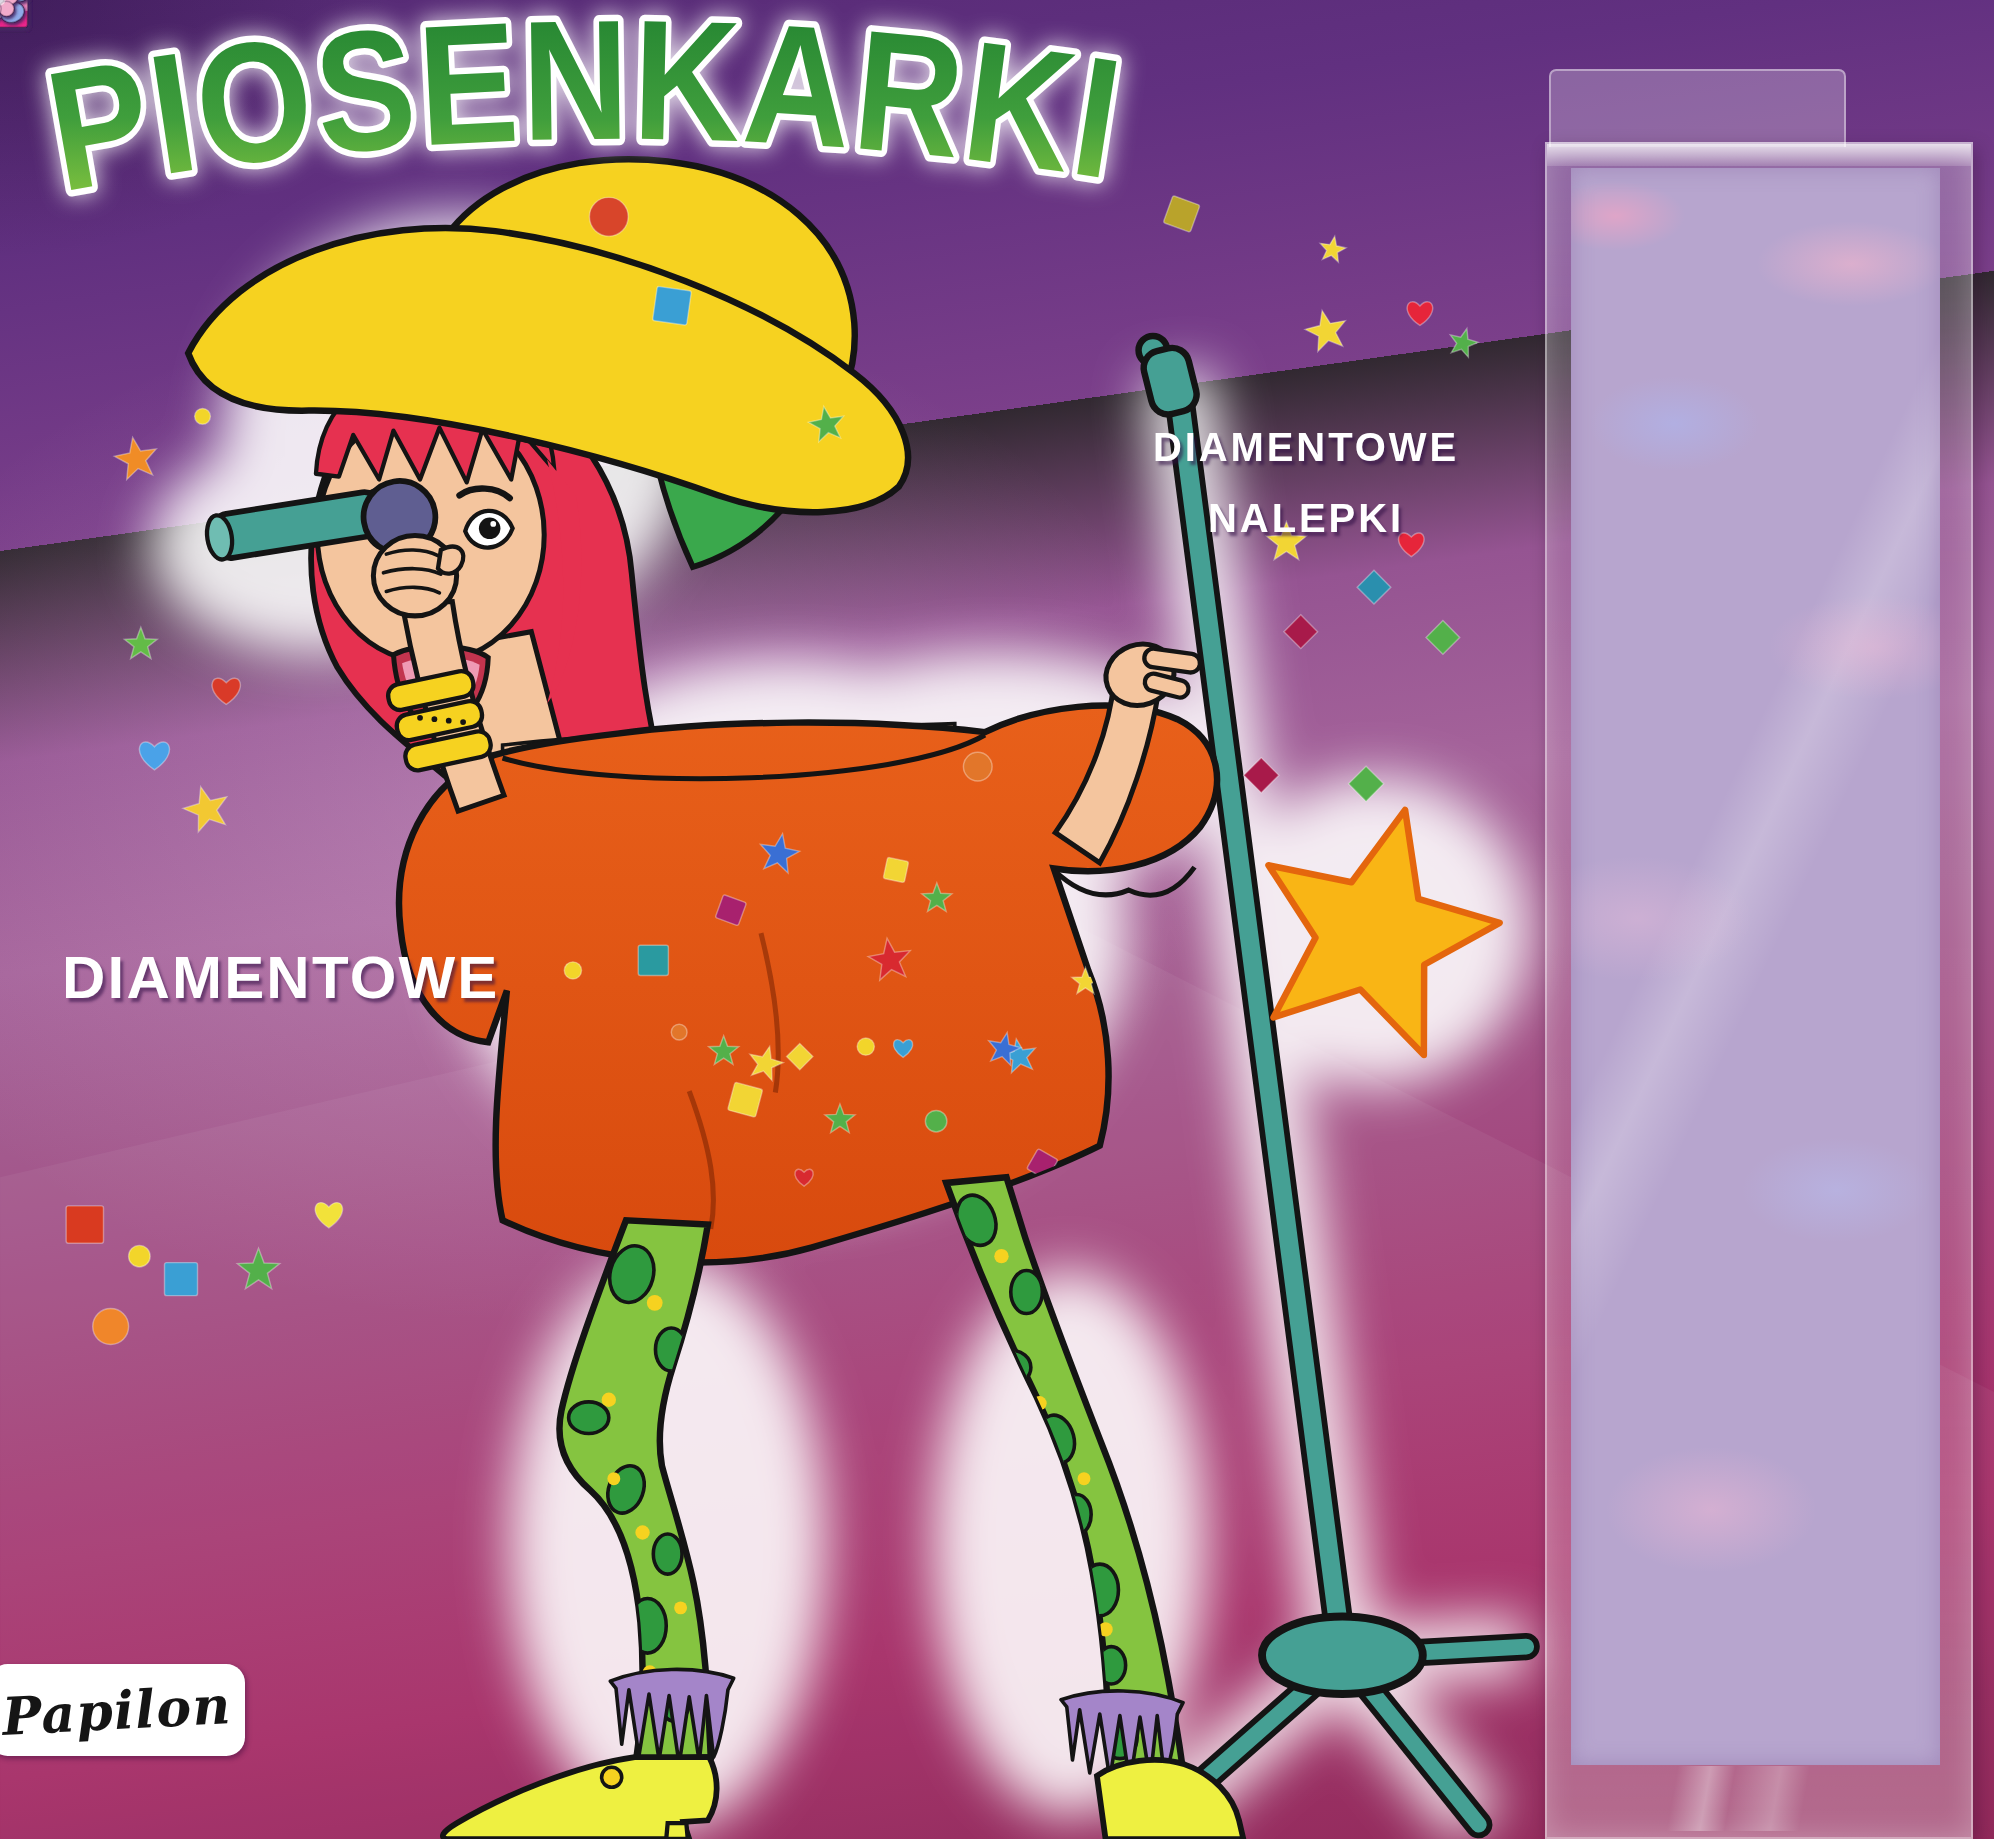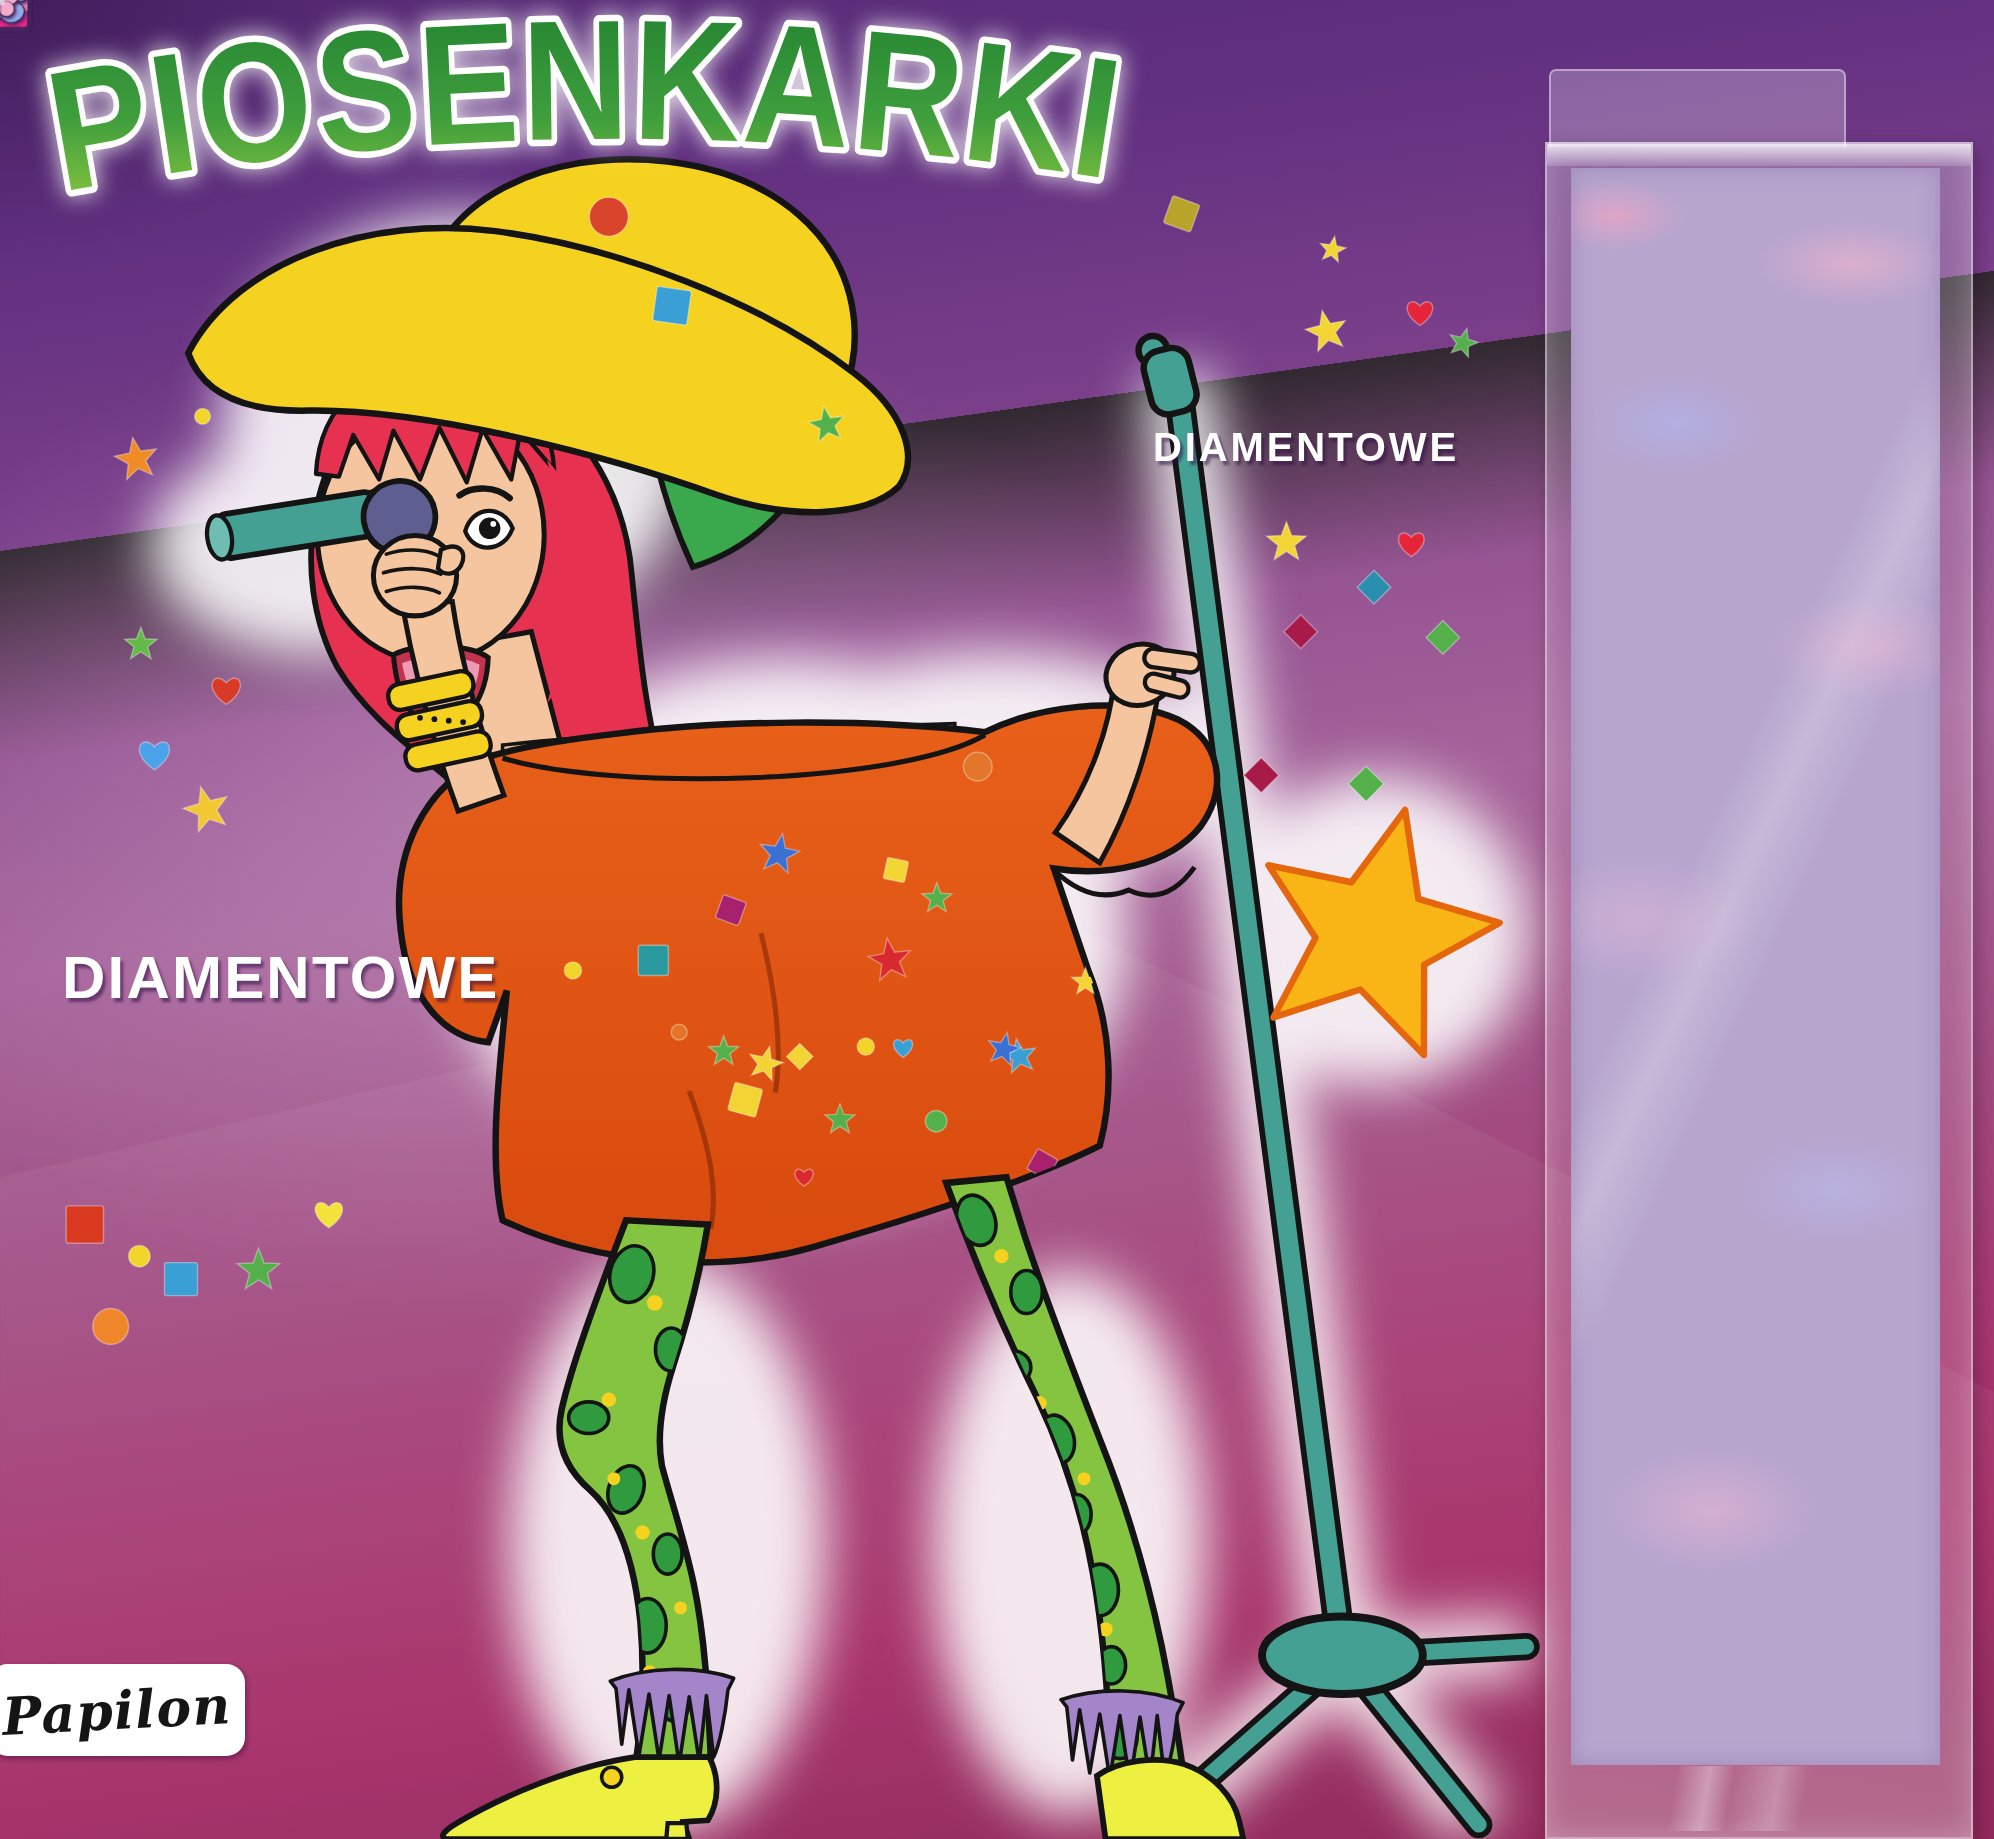--- a/index.html
+++ b/index.html
@@ -397,20 +397,21 @@
       </linearGradient>
       <path id="titleArc" d="M 85,268 Q 810,128 1560,252"></path>
     </defs>
     <text fill="url(#titleGrad)" stroke="#ffffff" stroke-width="18" paint-order="stroke" stroke-linejoin="round">
       <textPath href="#titleArc" textLength="1470" lengthAdjust="spacingAndGlyphs">PIOSENKARKI</textPath>
     </text>
   </svg>
 
   <div id="subtitle-right" class="subtitle">
     <div>DIAMENTOWE</div>
+    <div>NALEPKI</div>
   </div>
   <div id="subtitle-left" class="subtitle">
     <div>DIAMENTOWE</div>
   </div>
 
   <div class="logo-plate">
     <span class="logo-text">Papilon</span>
   </div>
 
   <div class="bag-tab"></div>

